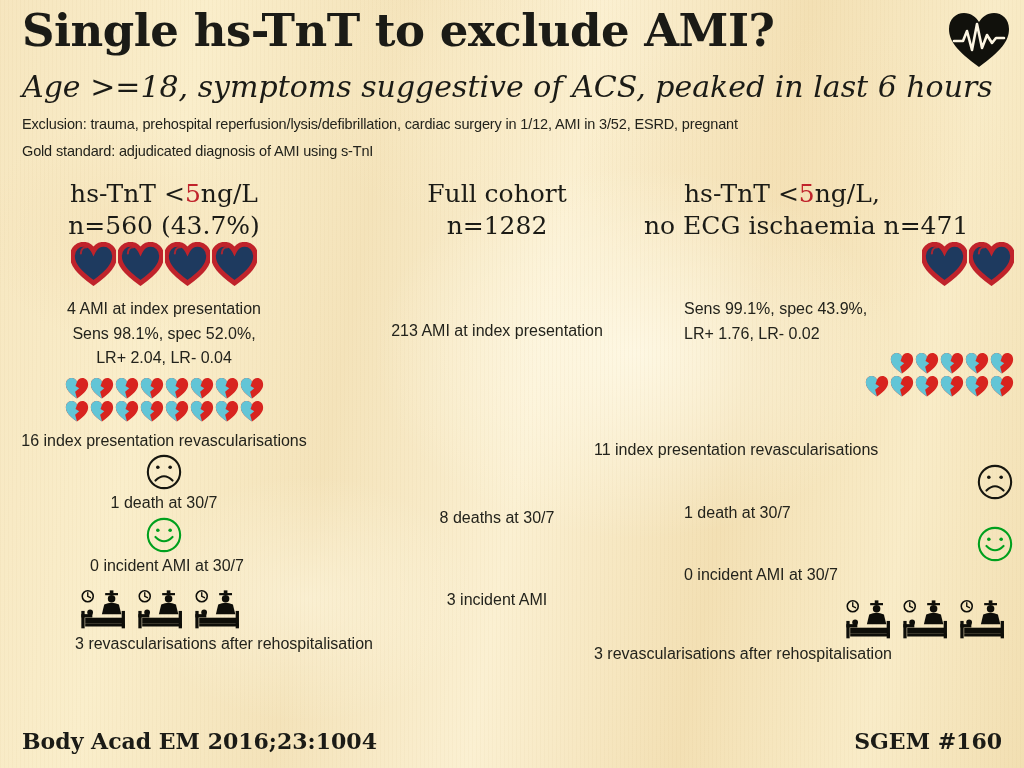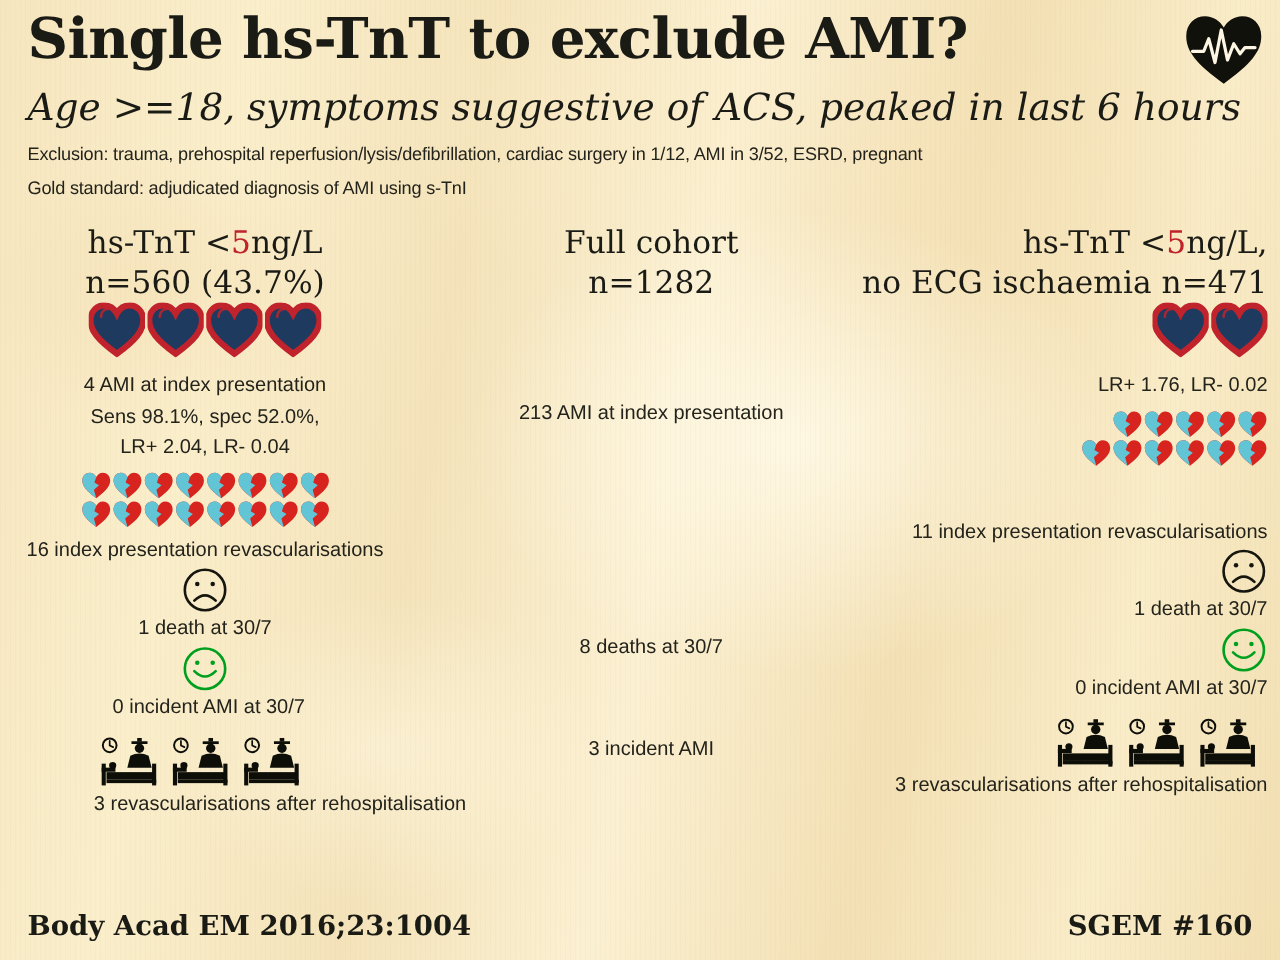--- a/index.html
+++ b/index.html
@@ -45,22 +45,22 @@
   }
   .gold{
     position:absolute;left:22px;top:143px;
     font-size:14.5px;color:#23231c;letter-spacing:-.15px;
   }
   .logo{position:absolute;right:12px;top:10px;width:66px;height:60px;}
 
   
   .col{position:absolute;top:178px;}
   .col-left{left:14px;width:300px;text-align:center;}
-  .col-mid{left:346px;width:350px;text-align:center;}
-  .col-right{right:10px;width:330px;text-align:right;}
+  .col-mid{left:322px;width:350px;text-align:center;}
+  .col-right{right:10px;width:330px;}
 
   .chead{
     font-family:"DejaVu Serif", serif;
     font-size:25px;line-height:32px;color:#1b1b16;
   }
   .chead .hl{color:#c0232b;}
   .body-txt{font-size:16px;line-height:24.5px;color:#23231c;}
 
   .iconrow{line-height:0;font-size:0;white-space:nowrap;}
   .iconrow.right{text-align:right;}
@@ -271,20 +271,21 @@
     </div>
 
     <div class="iconrow right" id="right-hearts"><span class="heart-big"><svg viewBox="0 0 64 62" width="45" height="44">
             <path d="M32 58 C10 42 2 31.5 2 20 C2 9.5 9.5 3 17.5 3 C24.5 3 29.5 7.5 32 12.5 C34.5 7.5 39.5 3 46.5 3 C54.5 3 62 9.5 62 20 C62 31.5 54 42 32 58 Z" fill="#1e3a5f" stroke="#c0232b" stroke-width="7"></path>
             <path d="M14 16 C14 10 18 7 22 7" fill="none" stroke="#c0232b" stroke-width="3" stroke-linecap="round" opacity=".85"></path>
           </svg></span><span class="heart-big"><svg viewBox="0 0 64 62" width="45" height="44">
             <path d="M32 58 C10 42 2 31.5 2 20 C2 9.5 9.5 3 17.5 3 C24.5 3 29.5 7.5 32 12.5 C34.5 7.5 39.5 3 46.5 3 C54.5 3 62 9.5 62 20 C62 31.5 54 42 32 58 Z" fill="#1e3a5f" stroke="#c0232b" stroke-width="7"></path>
             <path d="M14 16 C14 10 18 7 22 7" fill="none" stroke="#c0232b" stroke-width="3" stroke-linecap="round" opacity=".85"></path>
           </svg></span></div>
     <div class="gap-m"></div>
+    <div class="body-txt">Sens 99.1%, spec 43.9%,</div>
     <div class="body-txt">LR+ 1.76, LR- 0.02</div>
     <div class="gap-s"></div>
     <div class="iconrow right" id="right-bh1"><span class="bheart"><svg viewBox="0 0 64 62" width="24" height="23">
             <path d="M32 58 C10 42 2 31.5 2 20 C2 9.5 9.5 3 17.5 3 C24.5 3 29.5 7.5 32 12.5 C34.5 7.5 39.5 3 46.5 3 C54.5 3 62 9.5 62 20 C62 31.5 54 42 32 58 Z" fill="#d8241f"></path>
             <path d="M32 12.5 C29.5 7.5 24.5 3 17.5 3 C9.5 3 2 9.5 2 20 C2 31.5 10 42 32 58 L27 40 L38 30 L28 24 Z" fill="#62c5d6"></path>
           </svg></span><span class="bheart"><svg viewBox="0 0 64 62" width="24" height="23">
             <path d="M32 58 C10 42 2 31.5 2 20 C2 9.5 9.5 3 17.5 3 C24.5 3 29.5 7.5 32 12.5 C34.5 7.5 39.5 3 46.5 3 C54.5 3 62 9.5 62 20 C62 31.5 54 42 32 58 Z" fill="#d8241f"></path>
             <path d="M32 12.5 C29.5 7.5 24.5 3 17.5 3 C9.5 3 2 9.5 2 20 C2 31.5 10 42 32 58 L27 40 L38 30 L28 24 Z" fill="#62c5d6"></path>
           </svg></span><span class="bheart"><svg viewBox="0 0 64 62" width="24" height="23">
             <path d="M32 58 C10 42 2 31.5 2 20 C2 9.5 9.5 3 17.5 3 C24.5 3 29.5 7.5 32 12.5 C34.5 7.5 39.5 3 46.5 3 C54.5 3 62 9.5 62 20 C62 31.5 54 42 32 58 Z" fill="#d8241f"></path>

